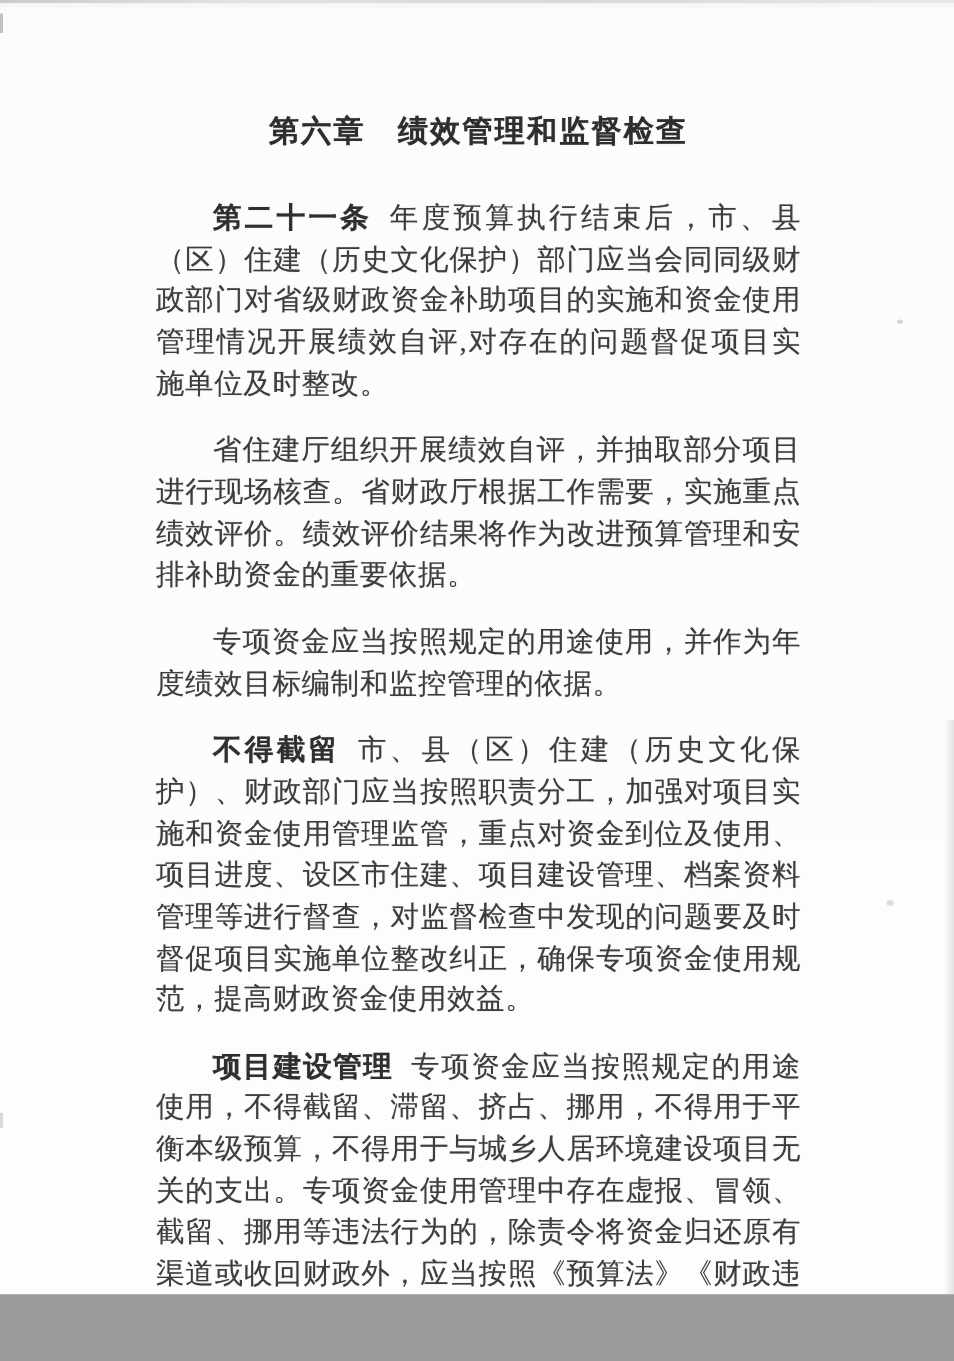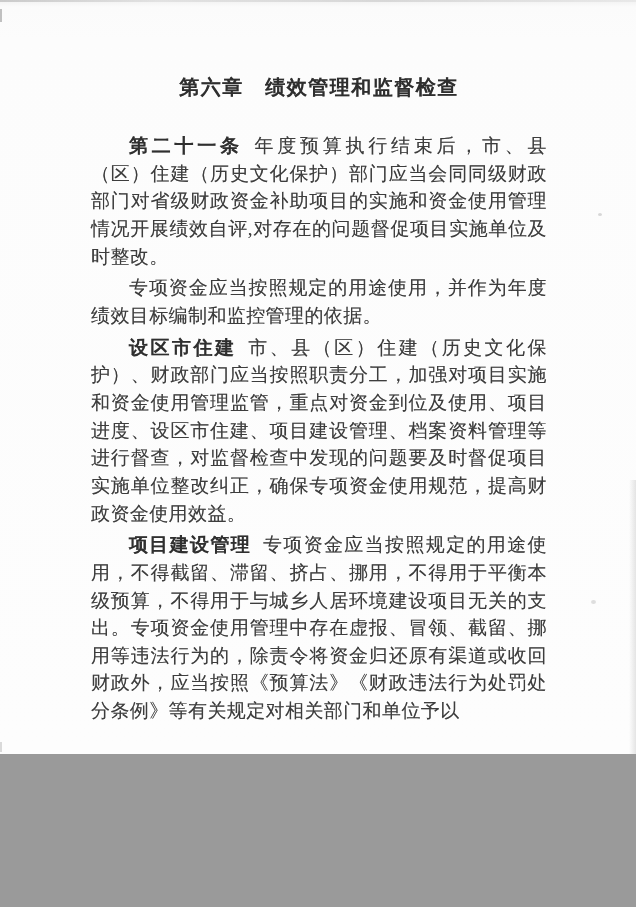--- a/index.html
+++ b/index.html
@@ -3,21 +3,21 @@
 <meta charset="utf-8">
 <style>
   html, body {
     margin: 0;
     padding: 0;
     background: #9a9a9a;
   }
   .scan-page {
     position: relative;
     width: 636px;
-    height: 754px;
+    height: 863px;
     margin: 0;
     background:
       linear-gradient(180deg, #f1f1f1 0px, #fbfbfb 7px, #fcfcfc 40px, #fdfdfd 100%);
     overflow: hidden;
     font-family: "Liberation Serif", "DejaVu Serif", serif;
   }
   
   .scan-top-edge {
     position: absolute; top: 0; left: 0; right: 0; height: 2px;
     background: linear-gradient(90deg, #b5b5b5, #d9d9d9 25%, #c9c9c9 60%, #e3e3e3);
@@ -54,21 +54,21 @@
   .chapter-heading {
     font-size: 20px;
     font-weight: bold;
     color: #2e2e2e;
     text-align: center;
     letter-spacing: 1.5px;
     margin: 0 0 31px 0;
     text-shadow: 0 0 0.6px rgba(70,70,70,.55);
   }
   .para {
-    margin: 4px;
+    margin: 17px;
     font-size: 19px;
     line-height: 27.65px;
     text-align: justify;
     text-indent: 2em;
     letter-spacing: 0.4px;
     color: #3d3d3d;
     text-shadow: 0 0 0.6px rgba(85,85,85,.5);
   }
   .article-label {
     font-weight: bold;
@@ -89,26 +89,29 @@
   <div class="scan-speck-2"></div>
 
   <div class="content">
     <div class="chapter-heading">第六章　绩效管理和监督检查</div>
 
     <p class="para">
       <span class="article-label">第二十一条</span><span>年度预算执行结束后，市、县（区）住建（历史文化保护）部门应当会同同级财政部门对省级财政资金补助项目的实施和资金使用管理情况开展绩效自评,对存在的问题督促项目实施单位及时整改。</span>
     </p>
 
 
+    <p class="para">
+      <span class="article-label"></span><span>省住建厅组织开展绩效自评，并抽取部分项目进行现场核查。省财政厅根据工作需要，实施重点绩效评价。绩效评价结果将作为改进预算管理和安排补助资金的重要依据。</span>
+    </p>
 
     <p class="para">
       <span class="article-label"></span><span>专项资金应当按照规定的用途使用，并作为年度绩效目标编制和监控管理的依据。</span>
     </p>
 
     <p class="para">
-      <span class="article-label">设区市住建</span><span>市、县（区）住建（历史文化保护）、财政部门应当按照职责分工，加强对项目实施和资金使用管理监管，重点对资金到位及使用、项目进度、设区市住建、项目建设管理、档案资料管理等进行督查，对监督检查中发现的问题要及时督促项目实施单位整改纠正，确保专项资金使用规范，提高财政资金使用效益。</span>
+      <span class="article-label">不得截留</span><span>市、县（区）住建（历史文化保护）、财政部门应当按照职责分工，加强对项目实施和资金使用管理监管，重点对资金到位及使用、项目进度、设区市住建、项目建设管理、档案资料管理等进行督查，对监督检查中发现的问题要及时督促项目实施单位整改纠正，确保专项资金使用规范，提高财政资金使用效益。</span>
     </p>
 
     <p class="para">
       <span class="article-label">项目建设管理</span><span>专项资金应当按照规定的用途使用，不得截留、滞留、挤占、挪用，不得用于平衡本级预算，不得用于与城乡人居环境建设项目无关的支出。专项资金使用管理中存在虚报、冒领、截留、挪用等违法行为的，除责令将资金归还原有渠道或收回财政外，应当按照《预算法》《财政违法行为处罚处分条例》等有关规定对相关部门和单位予以</span>
     </p>
   </div>
 </div>
 
 </body></html>

